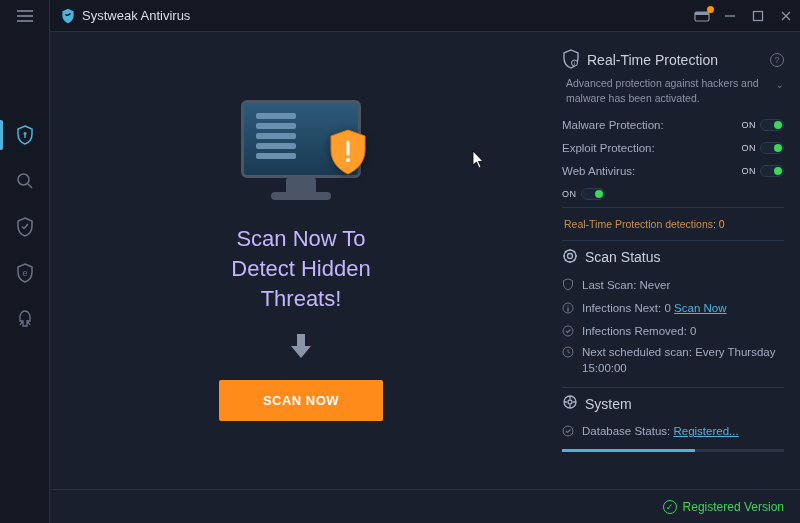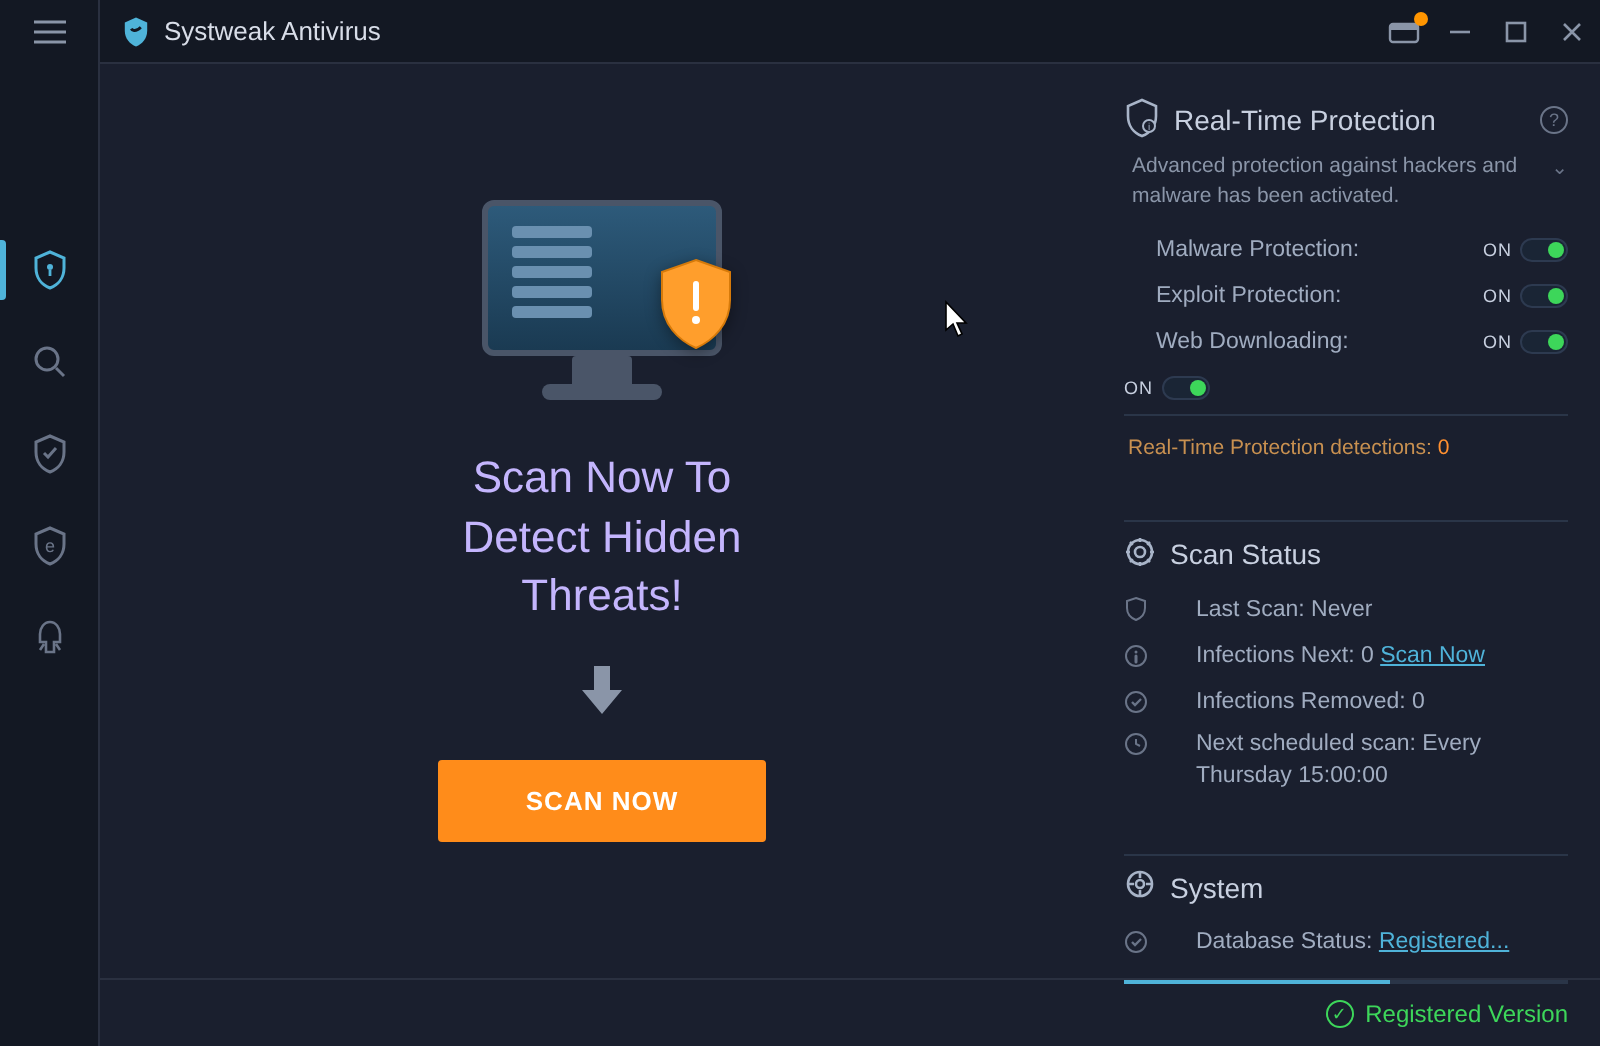--- a/index.html
+++ b/index.html
@@ -29,29 +29,29 @@
   .monitor-screen::before { content: ''; position: absolute; left: 12px; top: 10px; width: 40px; height: 6px; background: #6a90b0; border-radius: 2px; box-shadow: 0 10px 0 #6a90b0, 0 20px 0 #6a90b0, 0 30px 0 #6a90b0, 0 40px 0 #6a90b0; }
   .monitor-stand { position: absolute; bottom: 8px; left: 50%; transform: translateX(-50%); width: 30px; height: 14px; background: #4a5568; border-radius: 2px 2px 0 0; }
   .monitor-base { position: absolute; bottom: 0; left: 50%; transform: translateX(-50%); width: 60px; height: 8px; background: #4a5568; border-radius: 4px; }
   .monitor-shield { position: absolute; right: -8px; top: 28px; width: 42px; height: 48px; }
   .monitor-shield svg { filter: drop-shadow(0 2px 4px rgba(0,0,0,0.4)); }
   
   .scan-headline { color: #c4b5fd; font-size: 22px; font-weight: 400; text-align: center; line-height: 1.35; margin-bottom: 16px; }
   .down-arrow { margin-bottom: 14px; }
   .scan-btn { background: #ff8c1a; color: #fff; font-size: 13px; font-weight: 600; letter-spacing: 0.5px; border: none; padding: 13px 44px; cursor: pointer; border-radius: 2px; }
   
-  .rightpane { width: 248px; padding: 12px 16px 0 10px; display: flex; flex-direction: column; gap: 22px; font-size: 11.5px; }
+  .rightpane { width: 248px; padding: 12px 16px 0 10px; display: flex; flex-direction: column; gap: 2px; font-size: 11.5px; }
   .rp-section { border-top: 1px solid #2a3548; }
   .rp-section:first-child { border-top: none; }
   .rp-header { display: flex; align-items: center; gap: 7px; color: #c8d0e0; font-size: 14px; height: 32px; }
   .rp-header .help { margin-left: auto; width: 14px; height: 14px; border: 1px solid #6a7488; border-radius: 50%; display: flex; align-items: center; justify-content: center; font-size: 9px; color: #6a7488; cursor: pointer; }
   .rp-desc { color: #8a95a8; font-size: 10.5px; line-height: 1.4; padding: 0 0 8px 4px; display: flex; align-items: flex-start; gap: 6px; }
   .rp-desc .chev { color: #6a7488; font-size: 10px; margin-top: 2px; }
   .rp-row { display: flex; align-items: center; height: 23px; color: #a0acc0; }
-  .rp-row .label { flex: 1; margin-left: 16px; }
+  .rp-row .label { flex: 1; }
   .rp-row .ricon { width: 16px; color: #6a7488; display: flex; align-items: center; margin-right: 4px; }
   .rp-row .value { color: #9aa8bc; }
   .rp-row .value.link { color: #4fb3d9; text-decoration: underline; cursor: pointer; }
   .toggle { display: flex; align-items: center; gap: 4px; }
   .toggle .onlabel { font-size: 9px; color: #c8d0e0; letter-spacing: 0.5px; }
   .toggle .switch { width: 24px; height: 12px; background: #1a2535; border: 1px solid #2d3a50; border-radius: 7px; position: relative; cursor: pointer; }
   .toggle .switch::after { content: ''; position: absolute; right: 1px; top: 1px; width: 8px; height: 8px; background: #3dd65a; border-radius: 50%; }
   .rp-detections { color: #c89050; font-size: 10.5px; padding: 6px 0 8px 2px; }
   .rp-detections .count { color: #ff9030; }
   .rp-sep { height: 1px; background: #2a3548; margin: 2px 0 4px 0; }
@@ -192,21 +192,21 @@
           </span>
       </div>
       <div class="rp-row">
         <span class="label">Exploit Protection:</span>
         <span class="toggle">
             <span class="onlabel">ON</span>
             <span class="switch"></span>
           </span>
       </div>
       <div class="rp-row">
-        <span class="label">Web Downloading:</span>
+        <span class="label">Web Antivirus:</span>
         <span class="toggle">
             <span class="onlabel">ON</span>
             <span class="switch"></span>
           </span>
       </div>
       <div class="rp-row">
         <span class="toggle">
             <span class="onlabel">ON</span>
             <span class="switch"></span>
           </span>

